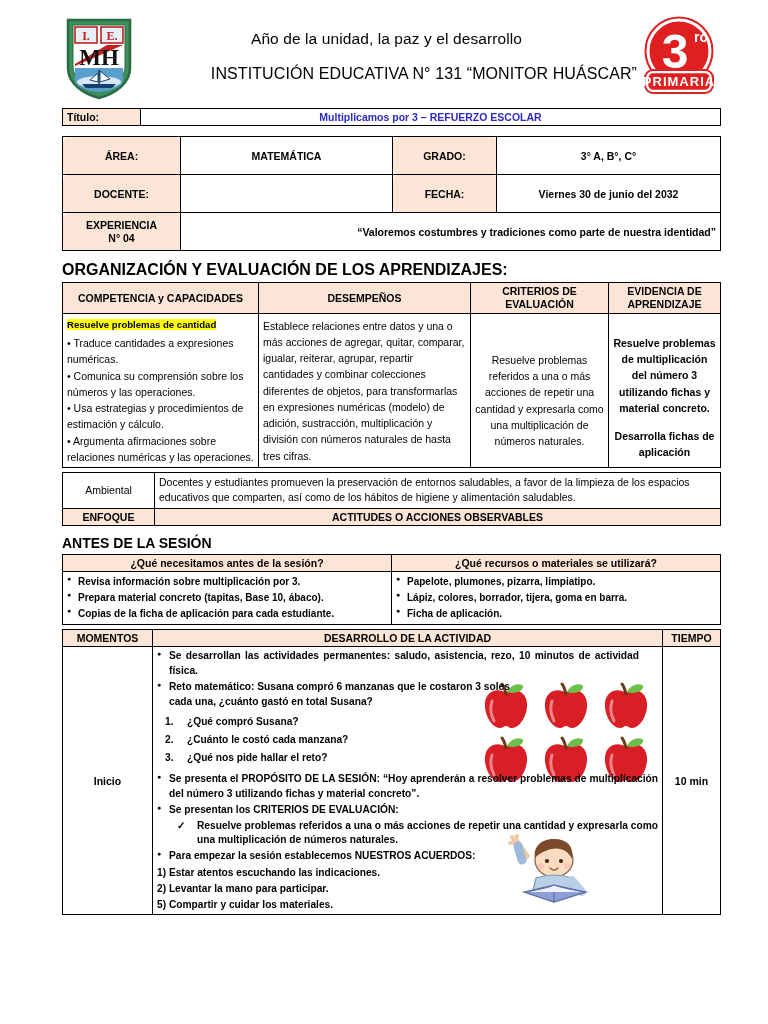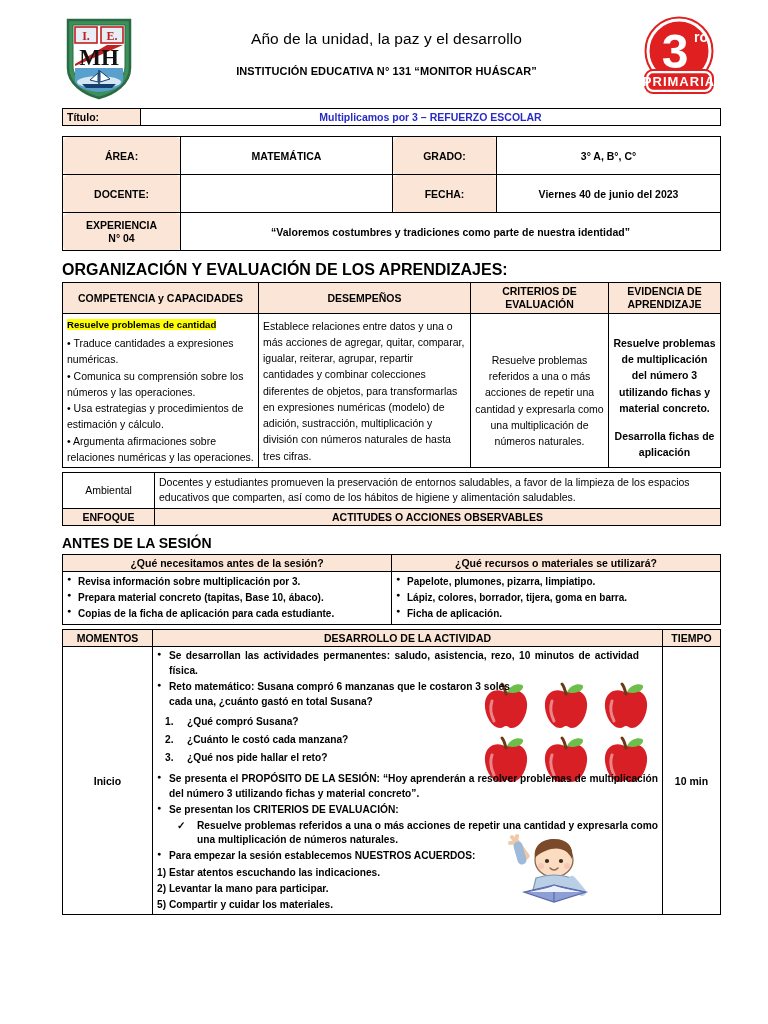--- a/index.html
+++ b/index.html
@@ -40,22 +40,23 @@
     flex: 1 1 auto;
     text-align: center;
     padding-top: 14px;
   }
   .header-titles .line1 {
     font-size: 15.5px; font-weight: normal;
     letter-spacing: .1px;
     margin-bottom: 17px;
   }
   .header-titles .line2 {
-    font-size: 11px; font-weight: bold;
+    font-size: 16px; font-weight: normal;
     letter-spacing: .1px;
+    text-align: right;
   }
 
   
   table.doc {
     width: 100%;
     border-collapse: collapse;
     table-layout: fixed;
   }
   table.doc td, table.doc th {
     border: 1px solid #000;
@@ -80,21 +81,21 @@
     font-size: 12.5px;
     color: #2b2bc4;
   }
 
   
   .area-table { margin-top: 10px; }
   .area-table td { height: 38px; border-radius: 6px; }
   .cell-k { background:#fbe5d6; font-weight:bold; text-align:center; font-size:11.5px; }
   .cell-v { text-align:center; font-weight:bold; font-size:11.5px; }
   .exp-label { font-size: 11px; line-height: 1.15; }
-  .exp-value { font-size: 12.5px; font-weight: bold; text-align: center; padding: 6px 4px; }
+  .exp-value { font-size: 12.5px; font-weight: bold; text-align: right; padding: 6px 4px; }
 
   
   .section-title {
     font-size: 16px; font-weight: bold;
     margin: 10px 0 3px 0;
   }
   .section-title.small { font-size: 14px; margin-top: 9px; }
 
   
   .comp-table th {
@@ -286,21 +287,21 @@
         <tr>
       <td class="cell-k">ÁREA:</td>
       <td class="cell-v">MATEMÁTICA</td>
       <td class="cell-k">GRADO:</td>
       <td class="cell-v">3° A, B°, C°</td>
     </tr>
     <tr>
       <td class="cell-k">DOCENTE:</td>
       <td class="cell-v"></td>
       <td class="cell-k">FECHA:</td>
-      <td class="cell-v">Viernes 40 de junio del 2023</td>
+      <td class="cell-v">Viernes 30 de junio del 2032</td>
     </tr>
     <tr>
       <td class="cell-k exp-label">
         <div>EXPERIENCIA</div>
         <div>N° 04</div>
       </td>
       <td colspan="3" class="exp-value">“Valoremos costumbres y tradiciones como parte de nuestra identidad”</td>
     </tr>
   </tbody>
     </table>

